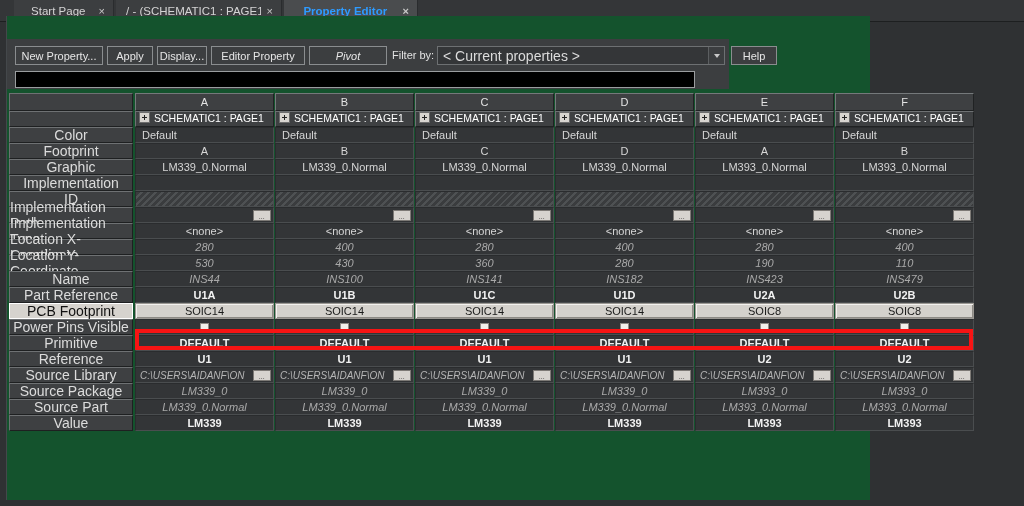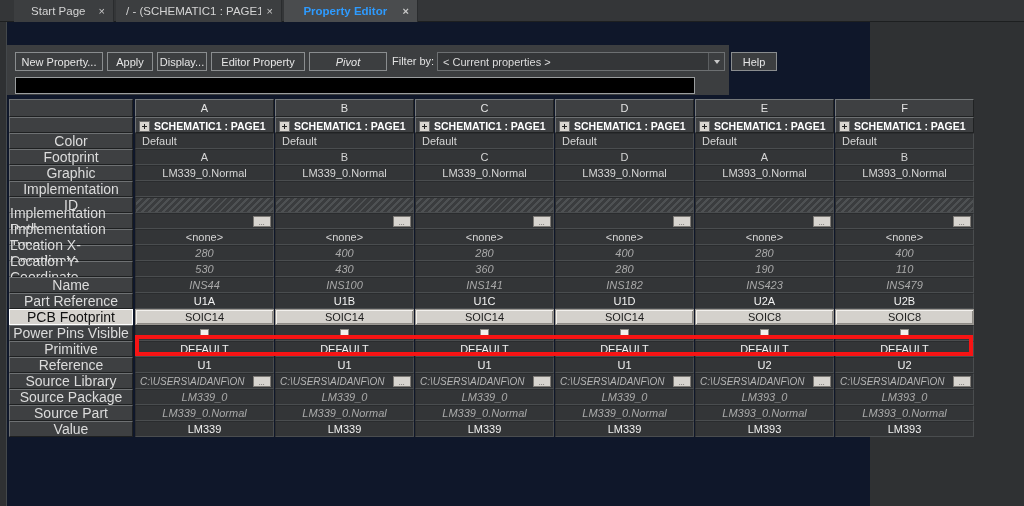--- a/index.html
+++ b/index.html
@@ -22,37 +22,37 @@
   .tab.t1 { left:14px;  width:100px; background:#3c3e40; }
   .tab.t2 { left:116px; width:166px; background:#3c3e40; }
   .tab.t3 { left:284px; width:134px; background:#4a4c4e; color:#2e9bff; font-weight:bold; }
   .tab .lbl { flex:1; text-align:center; white-space:nowrap; overflow:hidden; }
   .tab .xb { margin-left:6px; font-size:11px; color:#c9c9c9; cursor:pointer;
              font-family:"Liberation Sans", sans-serif; }
   .tab::before{ content:""; position:absolute; left:-9px; top:0; width:0; height:0;
                 border-bottom:22px solid transparent; border-right:9px solid transparent; }
 
   
-  .panel { position:absolute; left:6px; top:22px; width:864px; height:484px; background:#0f172a;
+  .panel { position:absolute; left:6px; top:16px; width:864px; height:484px; background:#14532d;
            border-left:1px solid #44484b; }
   .toolstrip { position:absolute; left:0; top:23px; width:722px; height:50px; background:#3c3e40; }
   .tbtn { position:absolute; top:7px; height:19px; background:#3c3e40;
           border:1px solid #8a8d8f; color:#e6e6e6; font-size:11px;
           display:flex; align-items:center; justify-content:center; cursor:pointer;
           white-space:nowrap; }
   #b-new    { left:8px;   width:88px; }
   #b-apply  { left:100px; width:46px; }
   #b-disp   { left:150px; width:50px; }
   #b-del    { left:204px; width:94px; }
   #b-piv    { left:302px; width:78px;font-style:italic; }
   #b-help   { left:724px; width:46px; }
   .flabel { position:absolute; left:385px; top:10px; font-size:11px; color:#e2e2e2; }
   .fcombo { position:absolute; left:430px; top:7px; width:288px; height:19px;
             background:#343638; border:1px solid #6d7072; display:flex; align-items:center; cursor:pointer; }
-  .fcombo .ftxt { flex:1; padding-left:5px; font-size:11px; color:#dcdcdc; white-space:nowrap; }
+  .fcombo .ftxt { flex:1; padding-left:5px; font-size:14px; color:#dcdcdc; white-space:nowrap; }
   .fcombo .farrow { width:16px; height:17px; background:#3c3e40; border-left:1px solid #5c5f61;
                     display:flex; align-items:center; justify-content:center; }
   .fcombo .farrow i { display:block; width:0;height:0;border-left:3px solid transparent;
                       border-right:3px solid transparent;border-top:4px solid #c8c8c8; }
   .editbox { position:absolute; left:8px; top:32px; width:680px; height:17px;
              background:#000; border:1px solid #9a9d9f; }
 
   
   .grid { position:absolute; left:2px; top:77px; }
   .row  { display:flex; height:16px; }
@@ -65,36 +65,36 @@
              margin-right:2px; cursor:pointer; }
   .lblcell.blank { color:transparent; }
   .lblcell.sel { background:#d6d3ce; color:#111; border:1px solid #ffffff; }
 
   .colhead { width:139px; height:100%; background:#3e4042; color:#e4e4e4;
              border:1px solid #75797b; border-right-color:#202223; border-bottom-color:#202223;
              display:flex; align-items:center; justify-content:center;
              font-size:11px; margin-right:1px; cursor:pointer; }
   .pagecell { width:139px; height:100%; background:#3e4042; color:#ffffff;
               border:1px solid #6e7173; border-right-color:#202223; border-bottom-color:#202223;
-              display:flex; align-items:flex-end; font-size:10.5px; font-weight:bold;
+              display:flex; align-items:flex-start; font-size:10.5px; font-weight:normal;
               margin-right:1px; cursor:pointer; overflow:hidden; white-space:nowrap; }
   .plus { flex:0 0 11px; width:11px; height:11px; margin:0 4px 0 3px; background:#d8d5d0;
           border:1px solid #6d6d6d; position:relative; }
   .plus::before,.plus::after{ content:""; position:absolute; background:#222; }
   .plus::before{ left:2px; top:4px; width:5px; height:1px; }
   .plus::after { left:4px; top:2px; width:1px; height:5px; }
 
   .cell { width:139px; height:100%; background:#333537; border:1px solid #4a4d4f;
           border-top-color:#2a2c2e; border-left-color:#2a2c2e;
           display:flex; align-items:center; justify-content:center;
           font-size:11px; color:#d6d6d6; margin-right:1px; position:relative;
           white-space:nowrap; overflow:hidden; cursor:text; }
   .cell.left { justify-content:flex-start; padding-left:6px; }
   .cell.ro   { color:#a9a9a9; font-style:italic; }
-  .cell.bold { color:#f2f2f2; font-weight:normal; }
+  .cell.bold { color:#f2f2f2; font-weight:bold; }
   .cell.hatch{ background-image:repeating-linear-gradient(135deg,#3a3c3e 0 3px,#4e5153 3px 5px);
                background-color:#3a3c3e; }
   .cell.selcell { background:#d4d1cc; color:#1a1a1a; border:1px solid #9b9893;
                   box-shadow: inset 1px 1px 0 #f3f1ee, inset -1px -1px 0 #8d8a85; }
   .cell.pathcell { justify-content:flex-start; padding-left:4px; font-style:italic;
                    color:#b6b6b6; font-size:10px; }
   .browsebtn { position:absolute; right:2px; top:2px; width:18px; height:11px;
                background:#d7d4cf; border:1px solid #7d7a76;
                font-size:7px; color:#333; display:flex; align-items:flex-end;
                justify-content:center; line-height:6px; cursor:pointer; }

